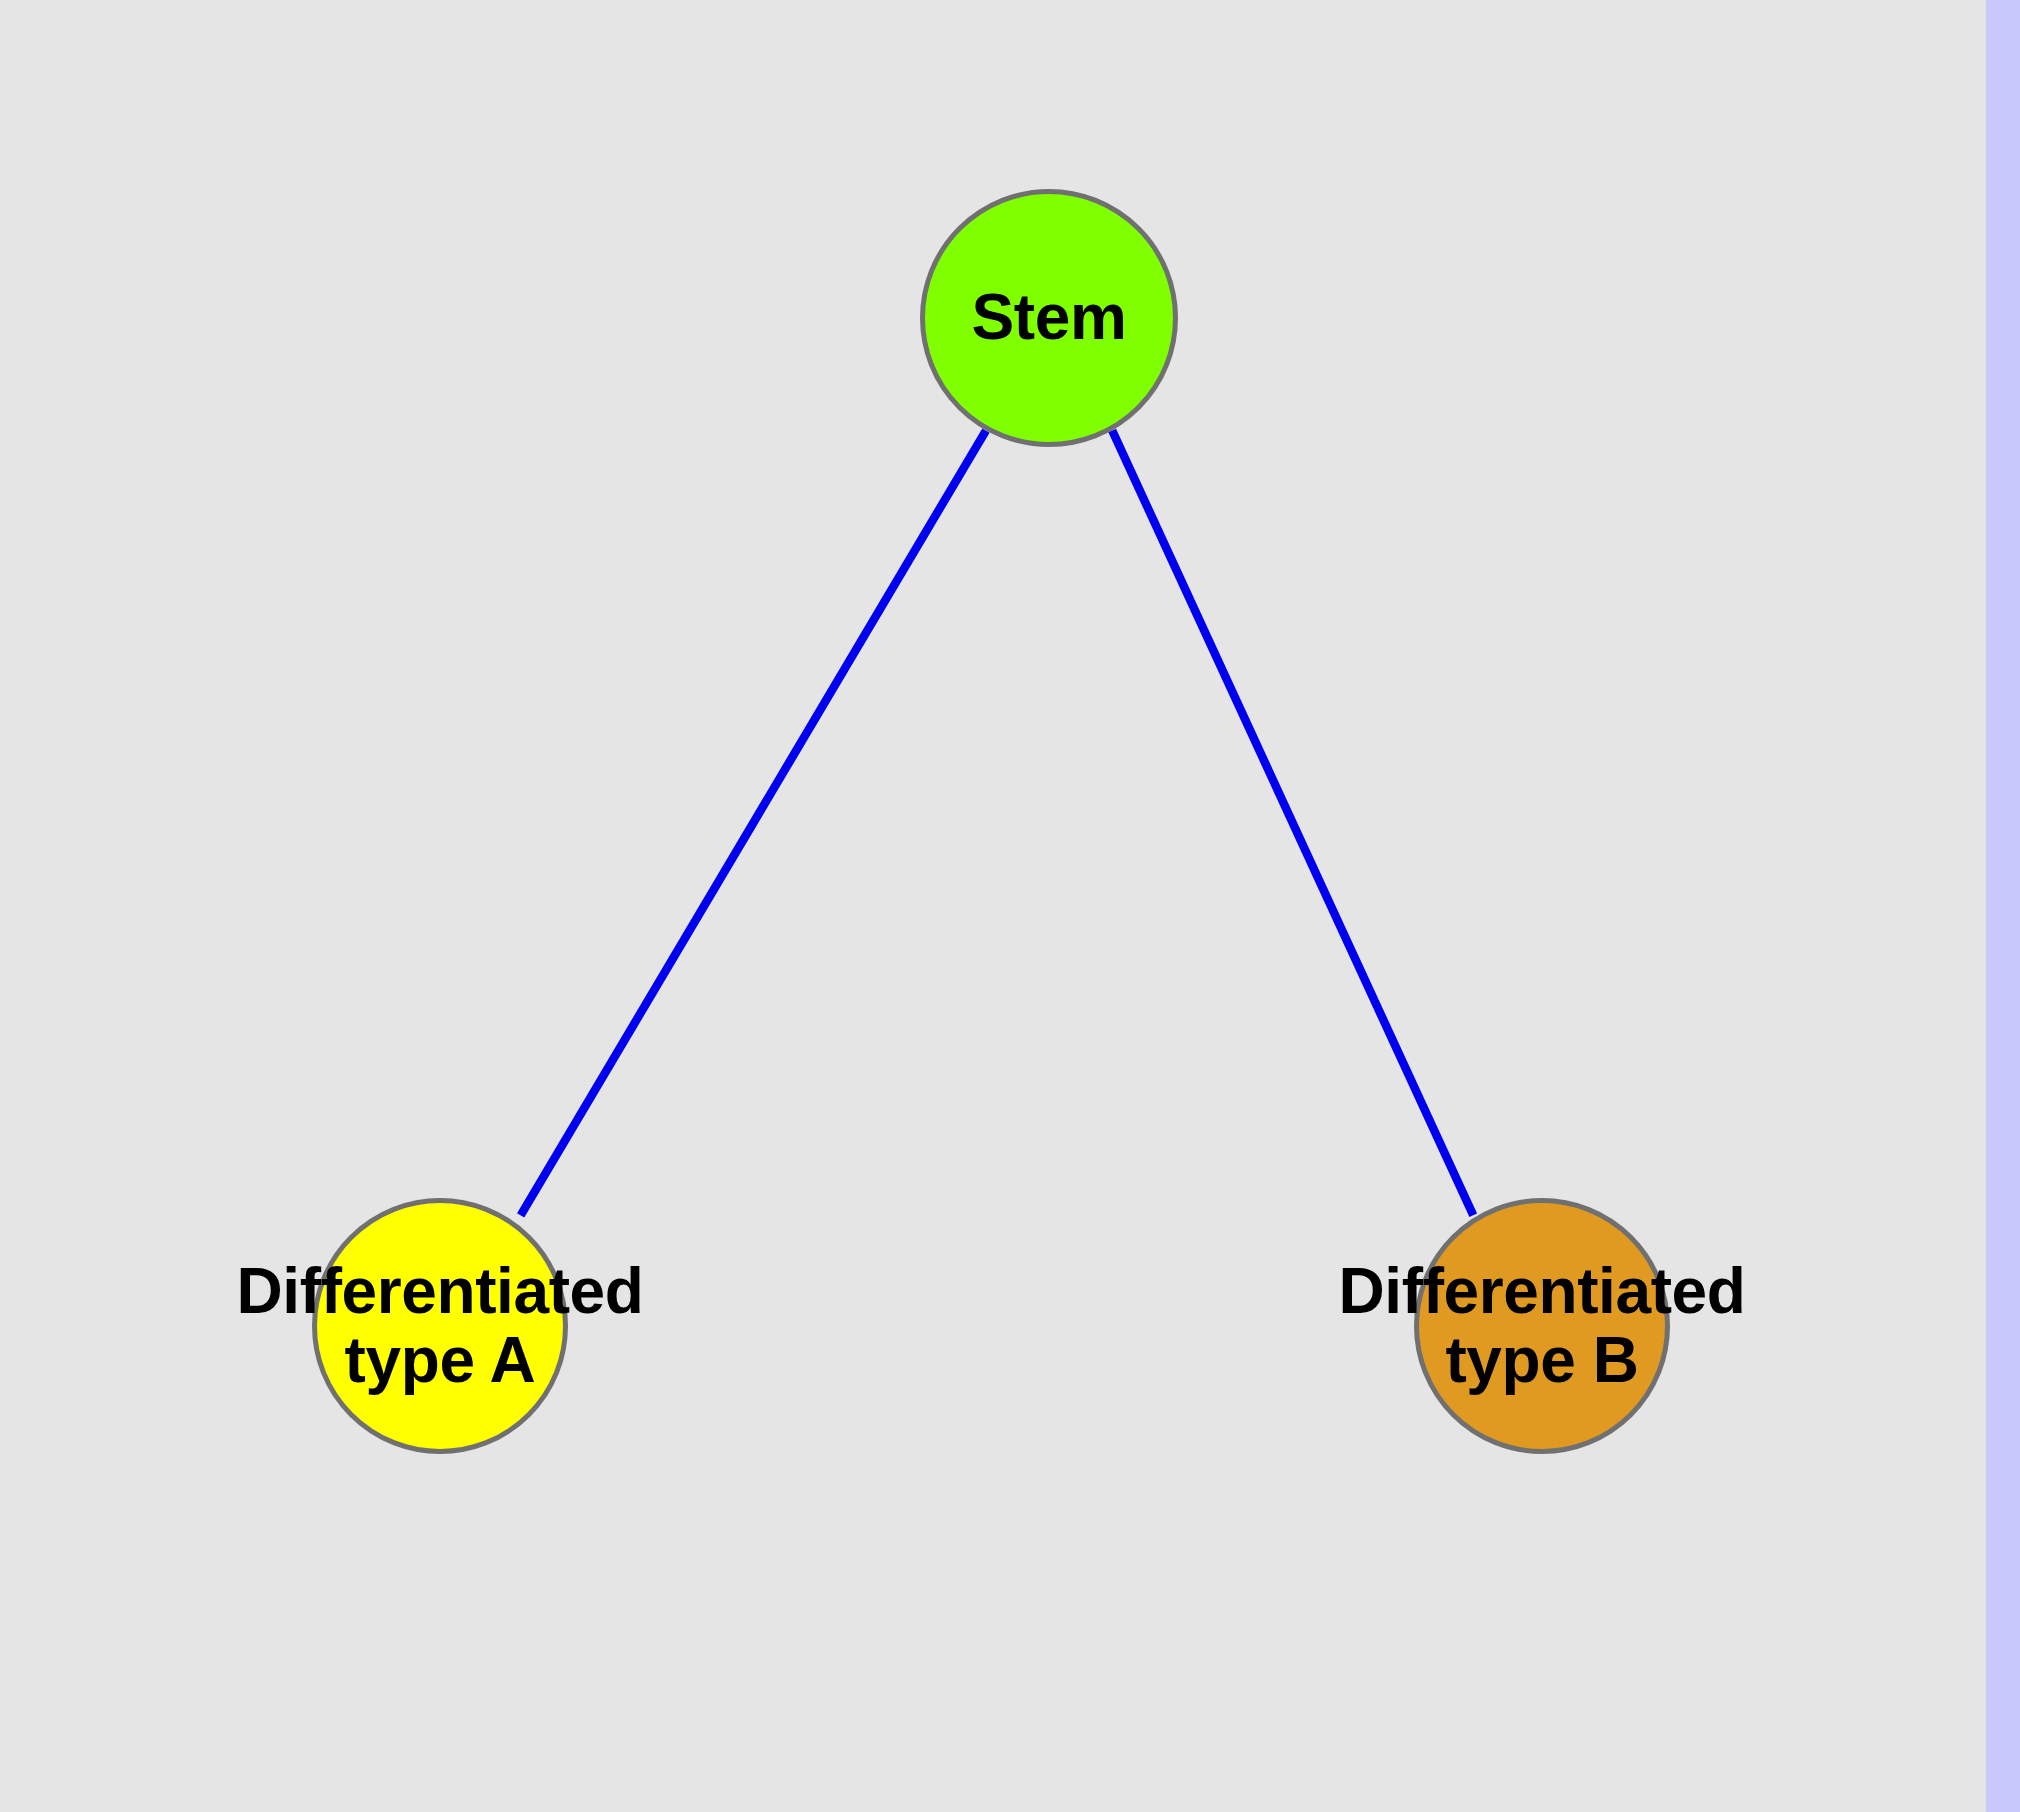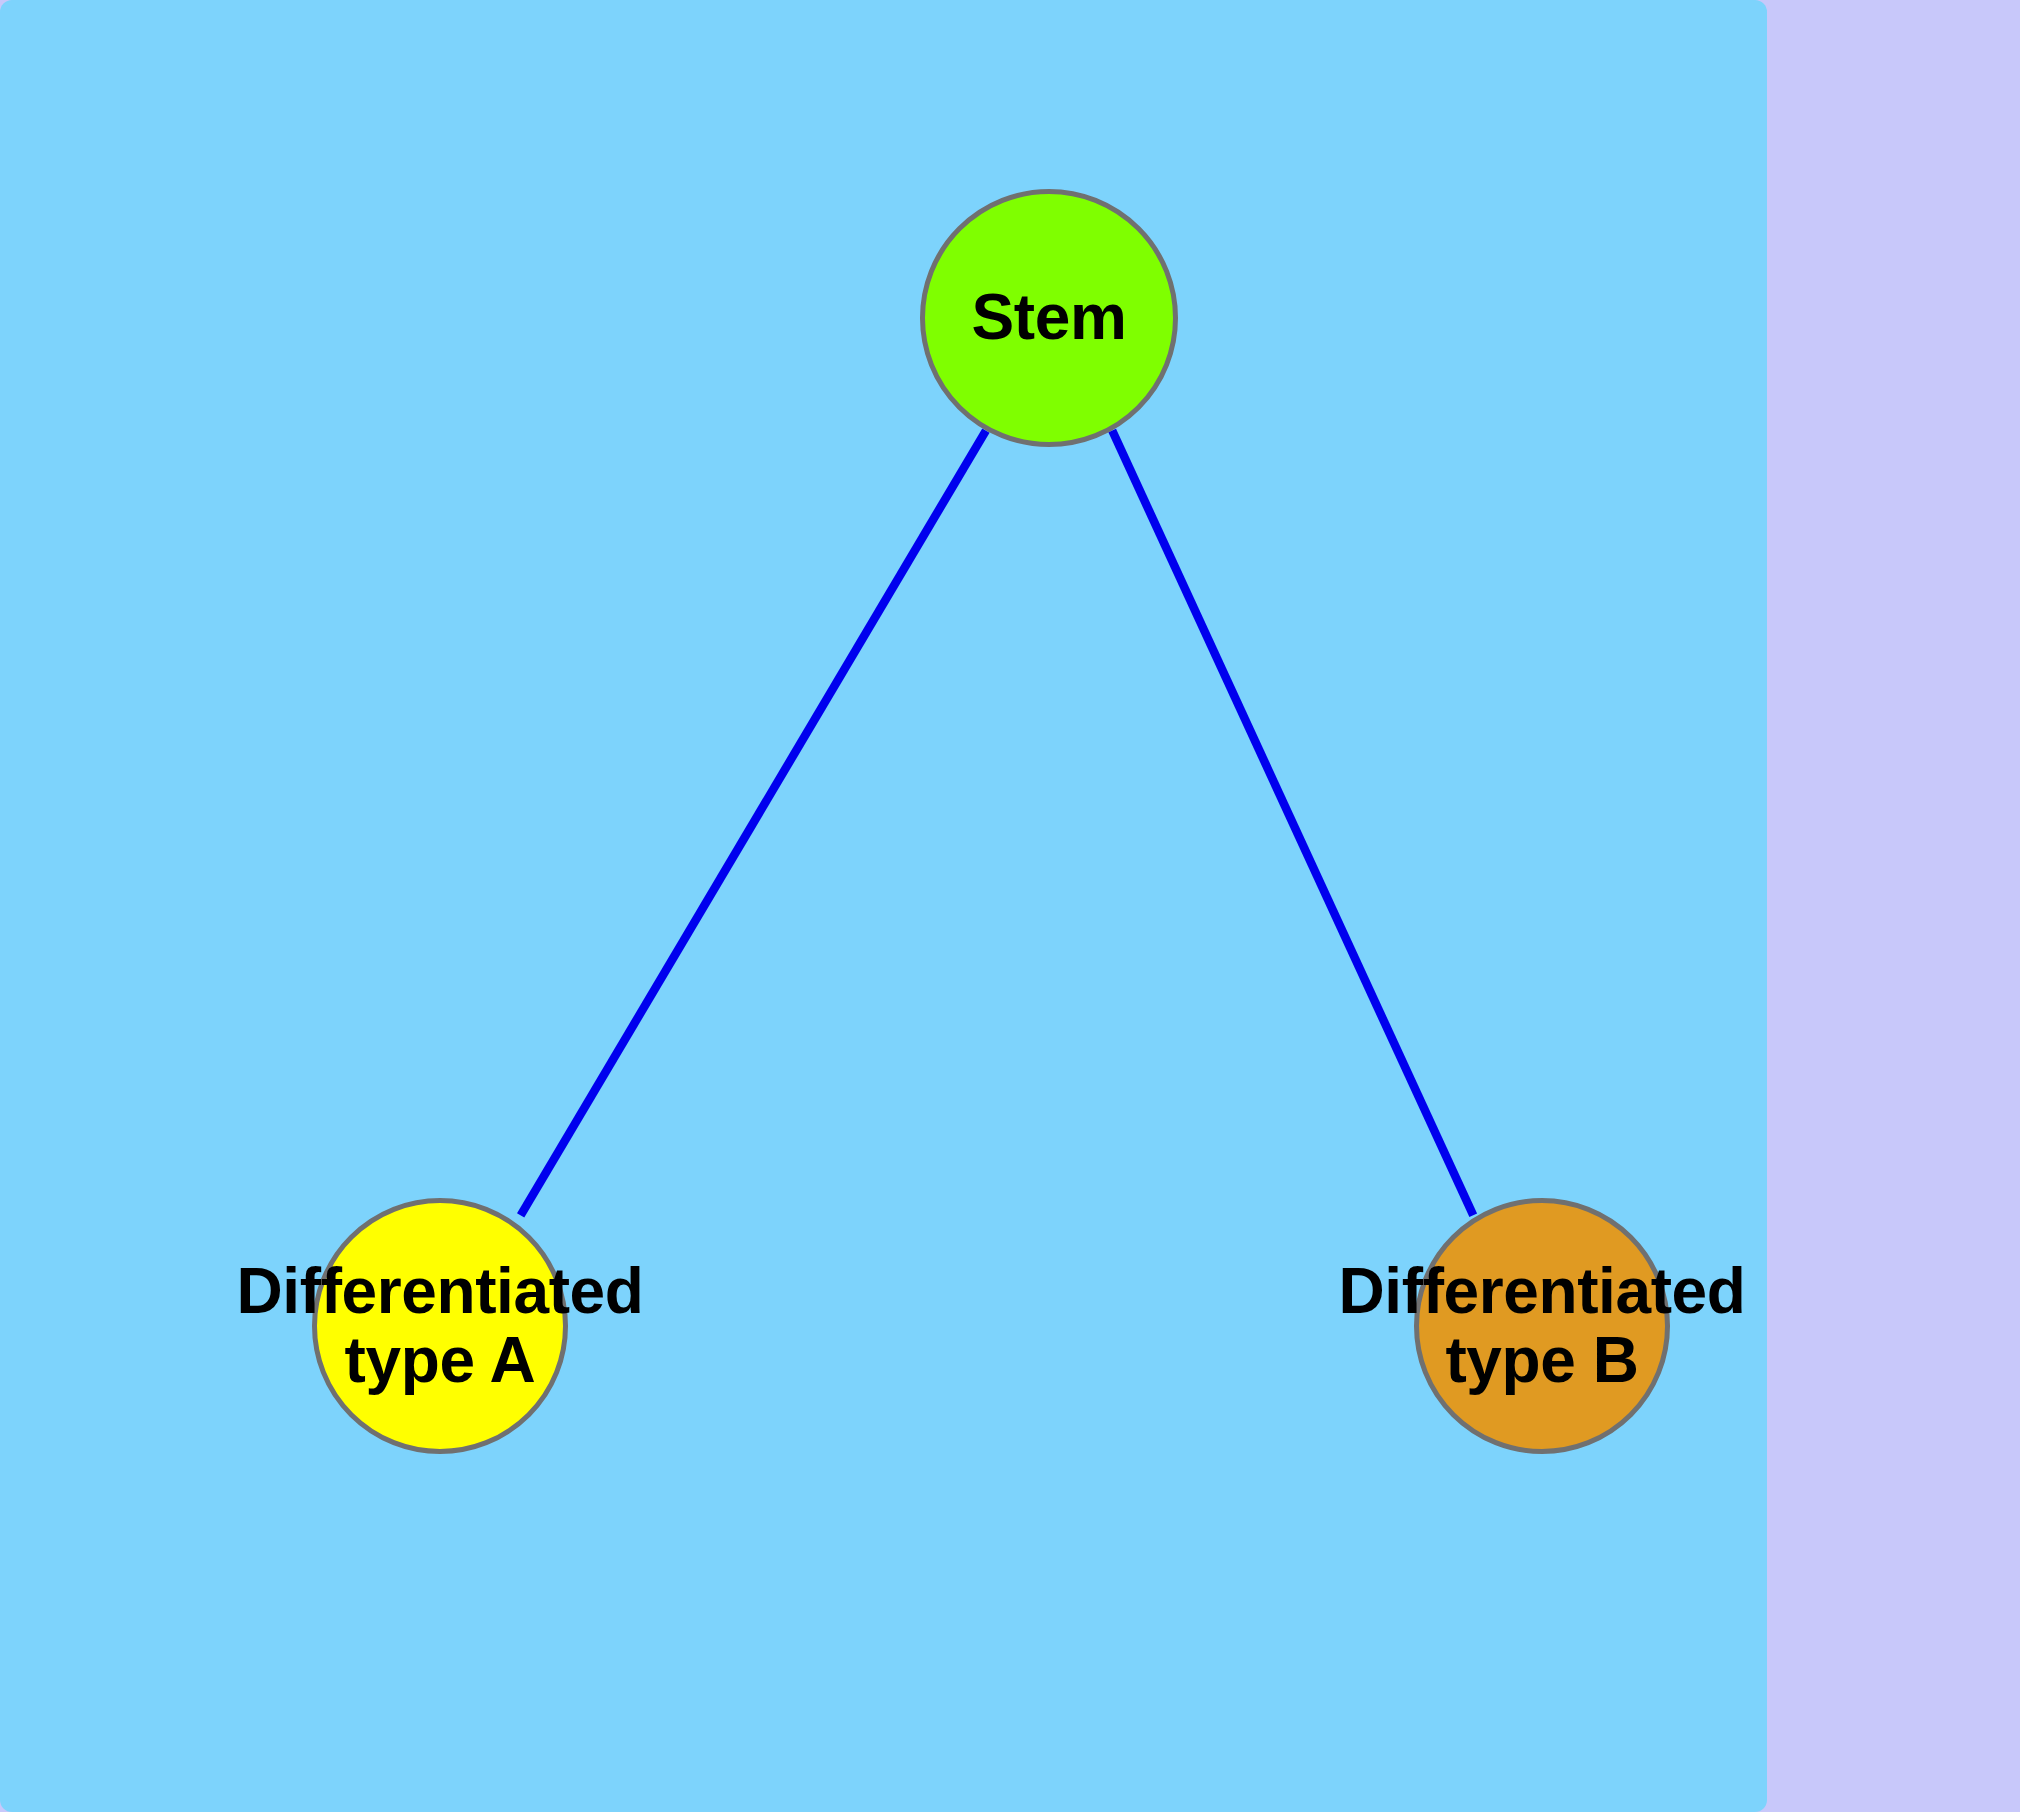--- a/index.html
+++ b/index.html
@@ -41,21 +41,21 @@
     font-family: "Liberation Sans", sans-serif;
     white-space: pre;
     line-height: 1.08;
     letter-spacing: -0.4px;
     pointer-events: none;
   }
 </style>
 </head>
 <body style="background: rgb(200, 200, 250);">
 
-<div id="graph-canvas" style="width: 1767px; height: 1812px; background: #7dd3fc; border-radius: 12px;">
+<div id="graph-canvas" style="width: 1986px; height: 1812px; background: #e5e5e5;">
 
   <svg id="edge-layer" viewBox="0 0 2384 2138" width="2021" height="1812" xmlns="http://www.w3.org/2000/svg">
     <line class="graph-edge" x1="1163" y1="508" x2="614" y2="1434" stroke="#0000ee" stroke-width="10" stroke-linecap="butt"></line>
     <line class="graph-edge" x1="1312" y1="508" x2="1738" y2="1434" stroke="#0000ee" stroke-width="10" stroke-linecap="butt"></line>
   </svg>
 
   <div class="graph-node" style="left: 920px; top: 189px; width: 258px; height: 258px; background: rgb(127, 255, 0); border-color: rgb(112, 112, 112); border-width: 5.1px;"></div>
   <div class="graph-node" style="left: 312px; top: 1198px; width: 256px; height: 256px; background: rgb(255, 255, 0); border-color: rgb(112, 112, 112); border-width: 5.1px;"></div>
   <div class="graph-node" style="left: 1414px; top: 1198px; width: 256px; height: 256px; background: rgb(224, 154, 34); border-color: rgb(112, 112, 112); border-width: 5.1px;"></div>
 

